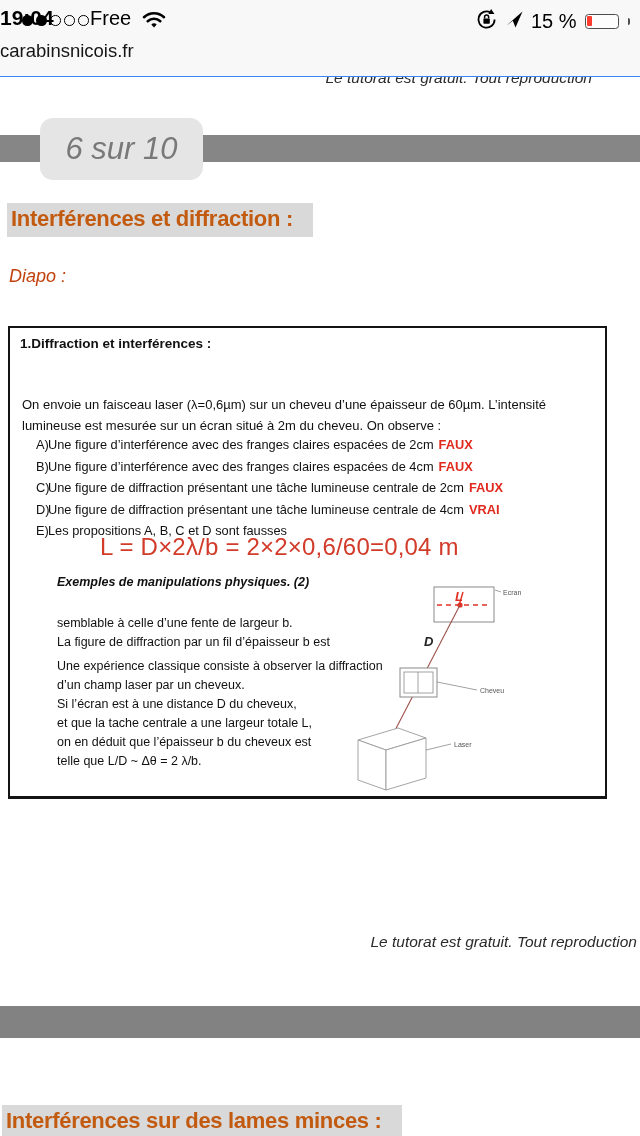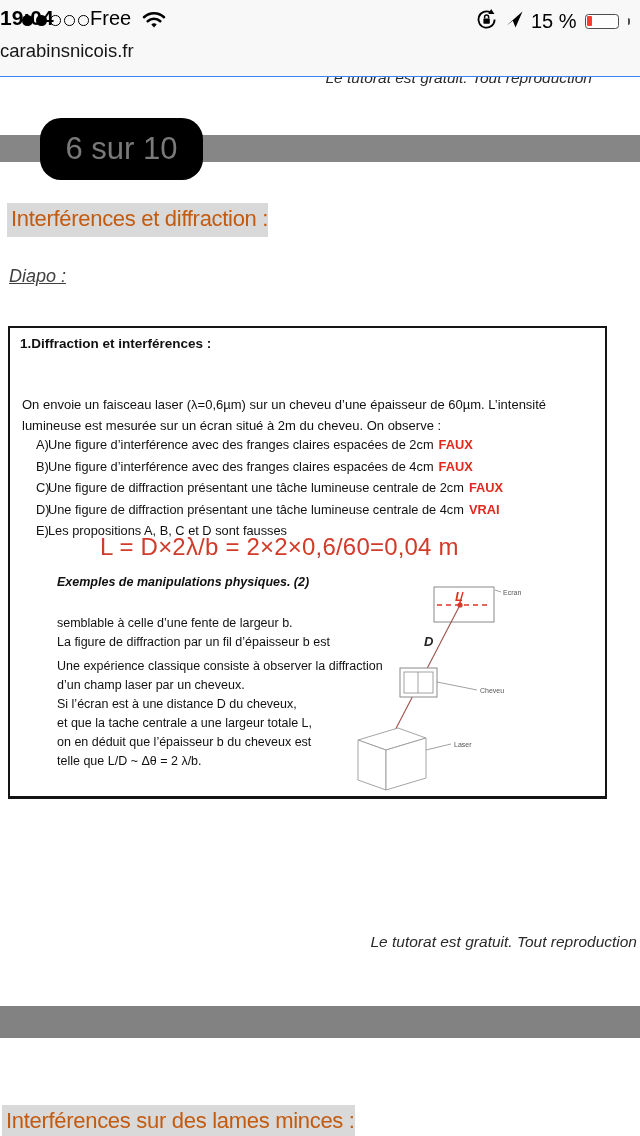--- a/index.html
+++ b/index.html
@@ -33,30 +33,30 @@
   
   .content { position:absolute; top:78px; left:0; width:594px; height:1058px; background:#fff; }
   .wm-top-clip { position:absolute; top:-1px; right:2px; width:320px; height:12px; overflow:hidden; text-align:right; }
   .wm-top-clip .wm { margin-top:-8px; }
   .wm { font-style:italic; font-size:15.5px; color:#2b2b2b; white-space:nowrap; }
   .gray-bar { position:absolute; left:0; width:640px; background:#868686; }
   .bar1 { top:57px; height:27px; }
   .bar2 { top:928px; height:32px; background:#828282; }
   .page-badge {
     position:absolute; left:40px; top:40px; width:163px; height:62px;
-    background:#000000; border-radius:21px; display:flex; align-items:center; justify-content:center;
-    font-size:31px; color:#797979; z-index:2;
+    background:#e5e5e5; border-radius:13px; display:flex; align-items:center; justify-content:center;
+    font-size:31px; color:#797979; z-index:2;font-style:italic;
   }
   .heading-orange {
     position:absolute; display:inline-block; background:#d9d9d9; color:#c25a10;
-    font-weight:400; font-size:22px; letter-spacing:-0.3px; padding:3px 0 5px 4px; white-space:nowrap;
+    font-weight:700; font-size:22px; letter-spacing:-0.3px; padding:3px 20px 5px 4px; white-space:nowrap;
   }
   .h1 { left:7px; top:125px; }
   .h2 { left:2px; top:1027px; }
-  .diapo { position:absolute; left:9px; top:188px; font-size:18px; font-style:italic; text-decoration:underline; color:#404040; }
+  .diapo { position:absolute; left:9px; top:188px; font-size:18px; font-style:italic; color:#c2410c; }
   
   .qbox {
     position:absolute; left:8px; top:248px; width:599px; height:473px;
     border:2px solid #141414; border-bottom-width:3px; background:#fff;
   }
   .qtitle { position:absolute; left:10px; top:8px; font-size:13.5px; font-weight:700; color:#111; }
   .qintro { position:absolute; left:12px; top:66px; font-size:13px; line-height:21px; color:#111; }
   .opts { position:absolute; left:0; top:106px; width:100%; }
   .opt-row { display:flex; line-height:21.5px; font-size:12.8px; color:#111; }
   .opt-letter { width:38px; padding-left:26px; flex:none; }

